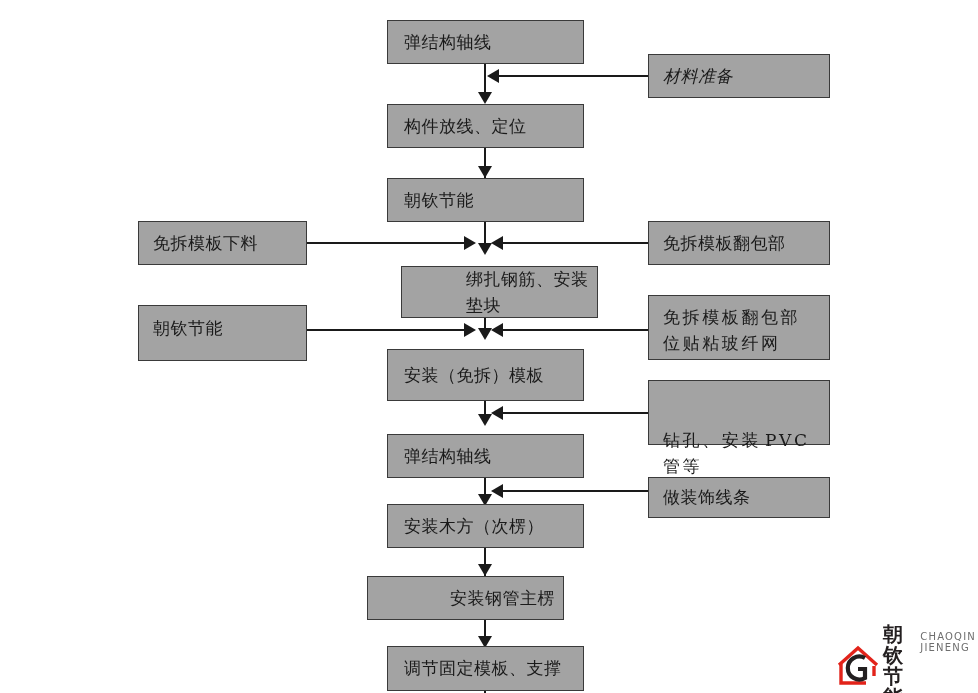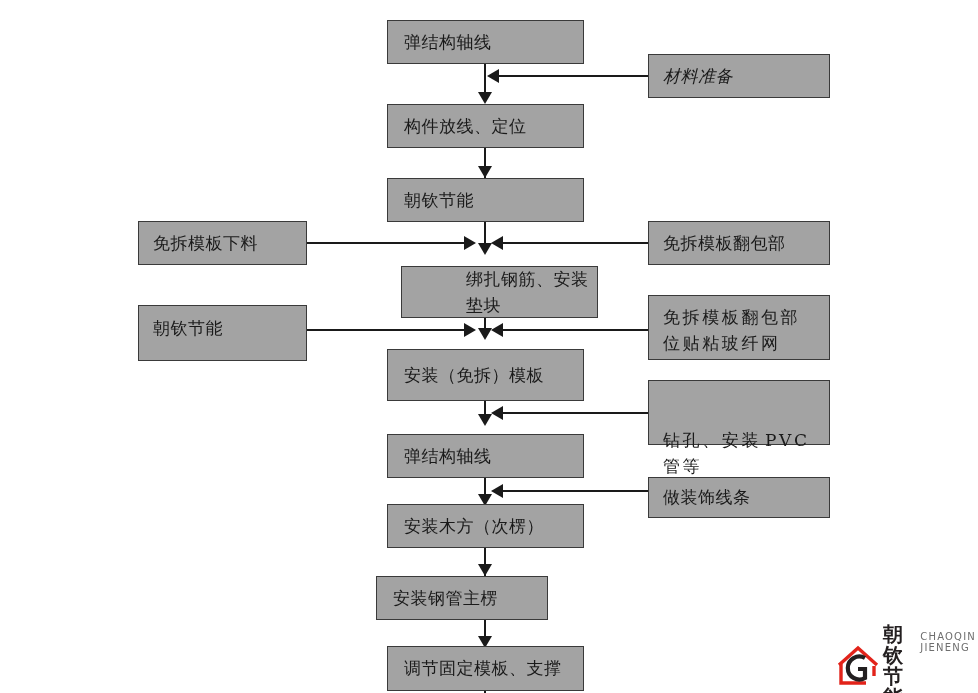--- a/index.html
+++ b/index.html
@@ -205,21 +205,21 @@
   </div>
 
   <div class="node center" style="left:387px; top:434px; width:197px; height:44px;">
     <span class="label">弹结构轴线</span>
   </div>
 
   <div class="node center" style="left:387px; top:504px; width:197px; height:44px;">
     <span class="label">安装木方（次楞）</span>
   </div>
 
-  <div class="node center" style="left:376px; top:576px; width:172px; height:44px;">
+  <div class="node center" style="left:367px; top:576px; width:197px; height:44px;justify-content:flex-end;">
     <span class="label">安装钢管主楞</span>
   </div>
 
   <div class="node center" style="left:387px; top:646px; width:197px; height:45px;">
     <span class="label">调节固定模板、支撑</span>
   </div>
 
   <div class="node" style="left:138px; top:221px; width:169px; height:44px;">
     <span class="label">免拆模板下料</span>
   </div>

